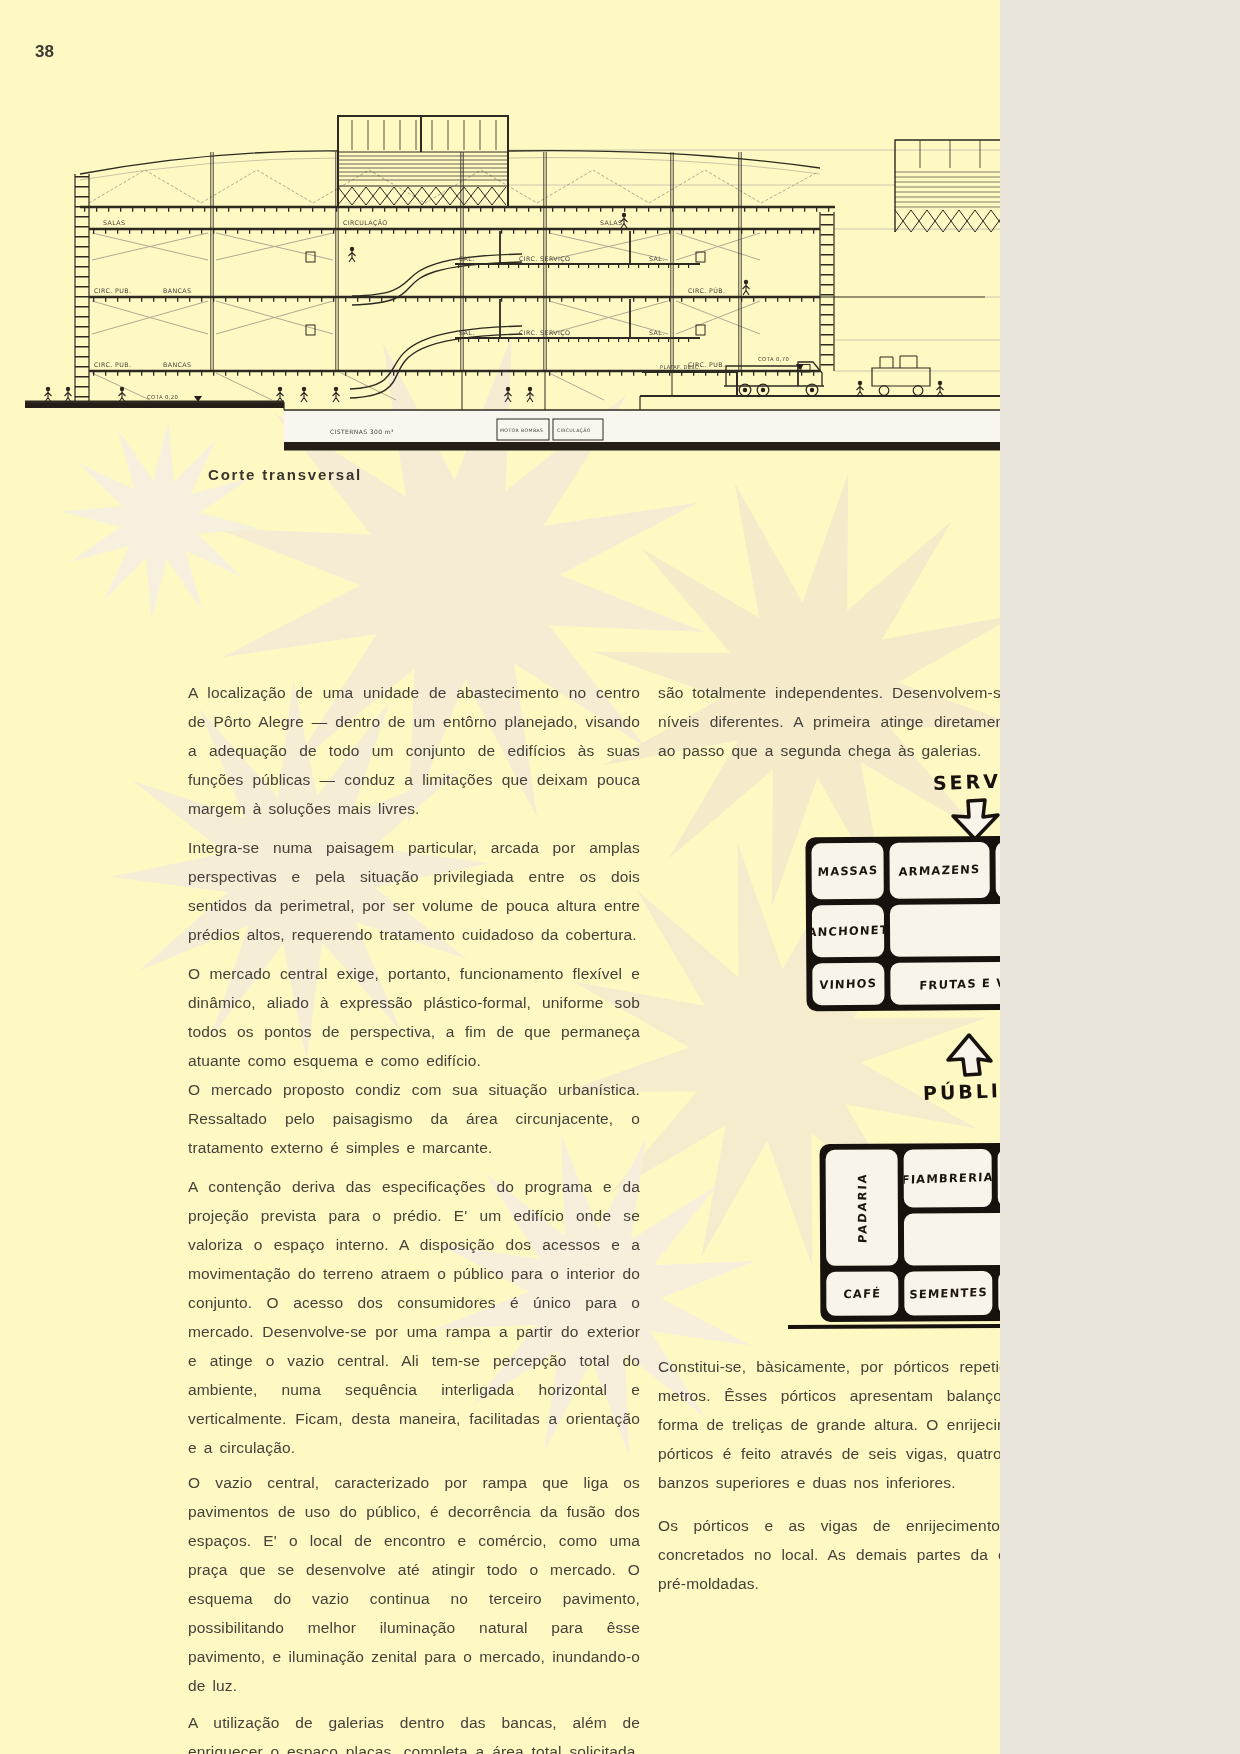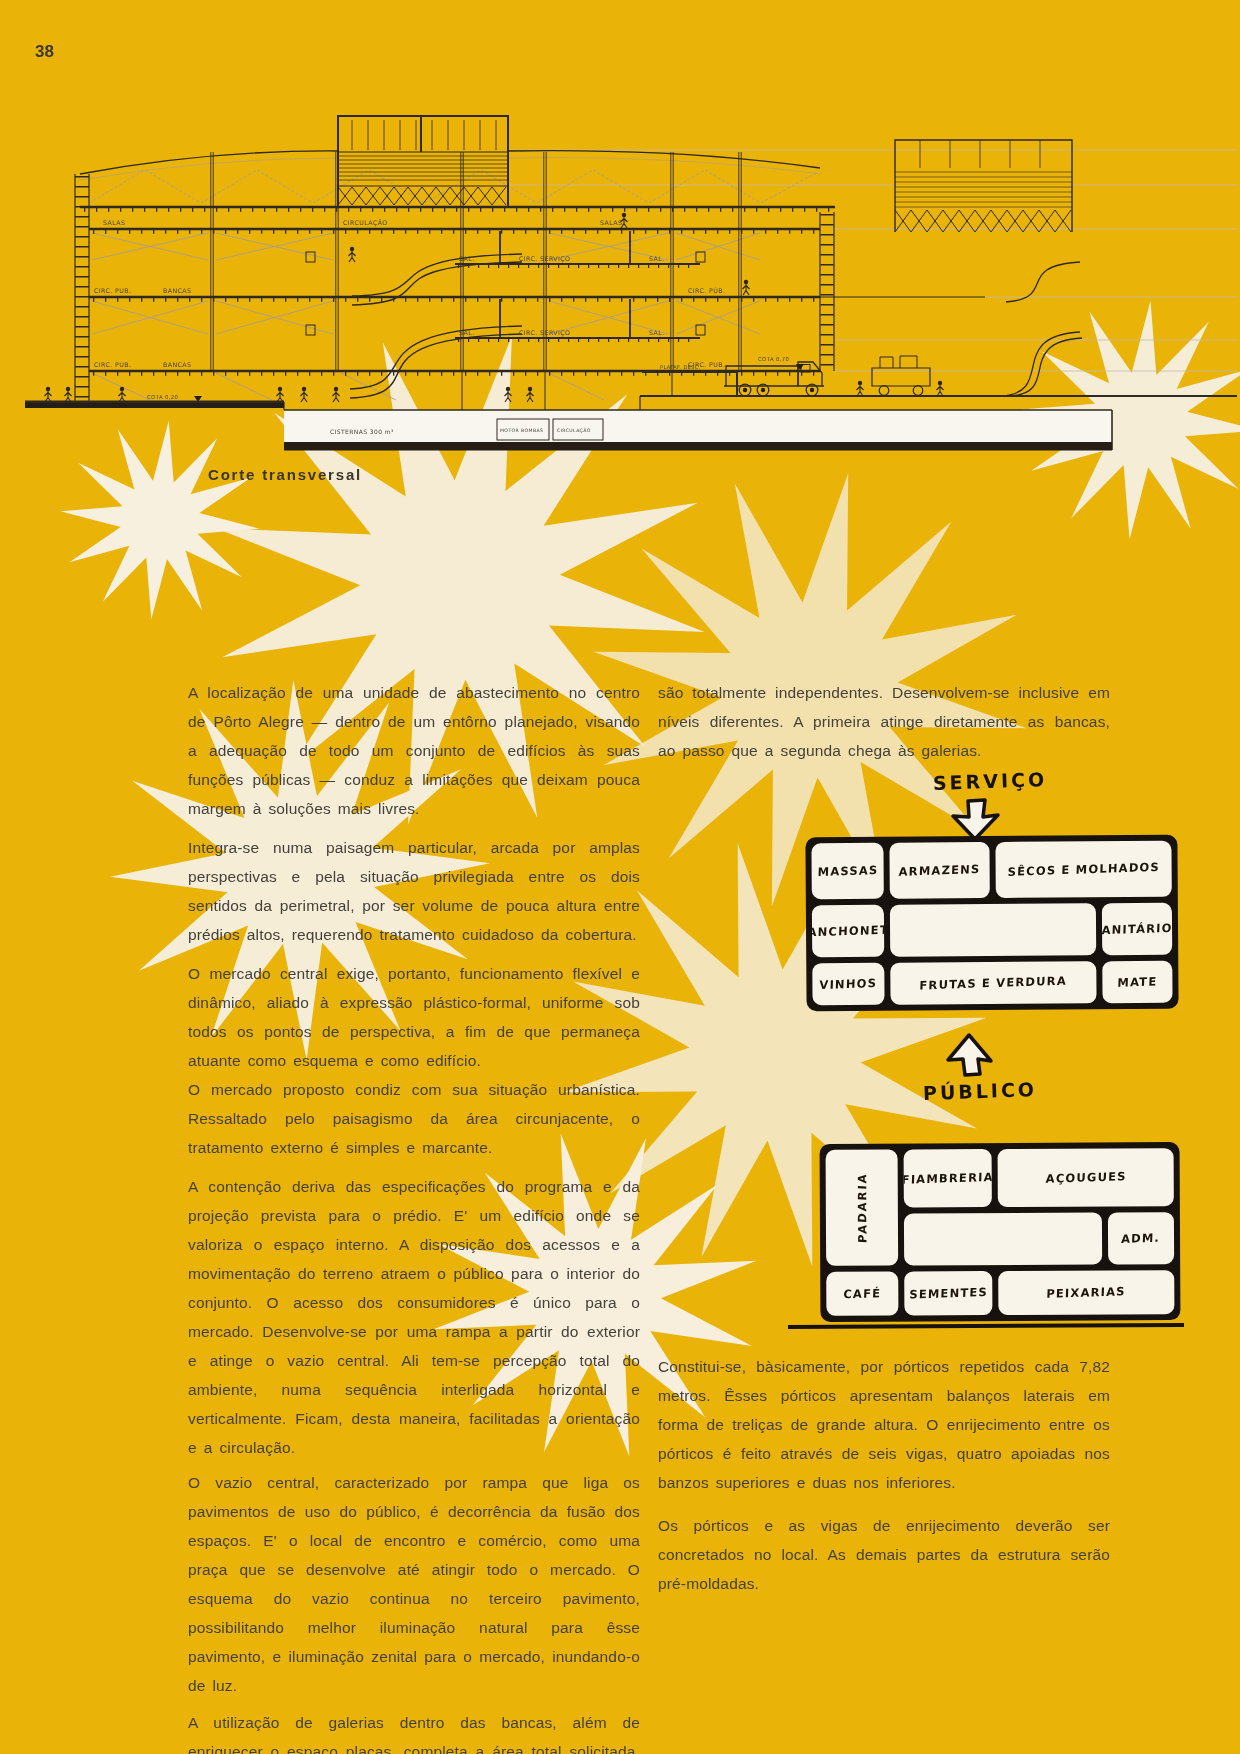--- a/index.html
+++ b/index.html
@@ -1,16 +1,16 @@
 <!DOCTYPE html>
 <html lang="pt"><head>
 <meta charset="utf-8">
 <style>
   html,body{margin:0;padding:0;background:#e9e5da;}
-  .page{position:relative;width:1240px;height:1754px;background:#eab308;overflow:hidden;
+  .page{position:relative;width:1000px;height:1754px;background:#fef9c3;overflow:hidden;
         font-family:"Liberation Sans",sans-serif;color:#45413a;}
   
   .star{position:absolute;z-index:0;
     clip-path:polygon(50% 0%,55.2% 30.7%,75% 6.7%,64.1% 35.9%,93.3% 25%,69.3% 44.8%,100% 50%,
       69.3% 55.2%,93.3% 75%,64.1% 64.1%,75% 93.3%,55.2% 69.3%,50% 100%,44.8% 69.3%,25% 93.3%,
       35.9% 64.1%,6.7% 75%,30.7% 55.2%,0% 50%,30.7% 44.8%,6.7% 25%,35.9% 35.9%,25% 6.7%,44.8% 30.7%);}
   .content{position:relative;z-index:1;}
   .page-number{position:absolute;left:35px;top:42px;font-size:17px;font-weight:bold;color:#3c3833;}
   .drawing-svg{position:absolute;left:0;top:105px;}
   .drawing-caption{position:absolute;left:208px;top:466px;font-size:15px;letter-spacing:1.8px;

